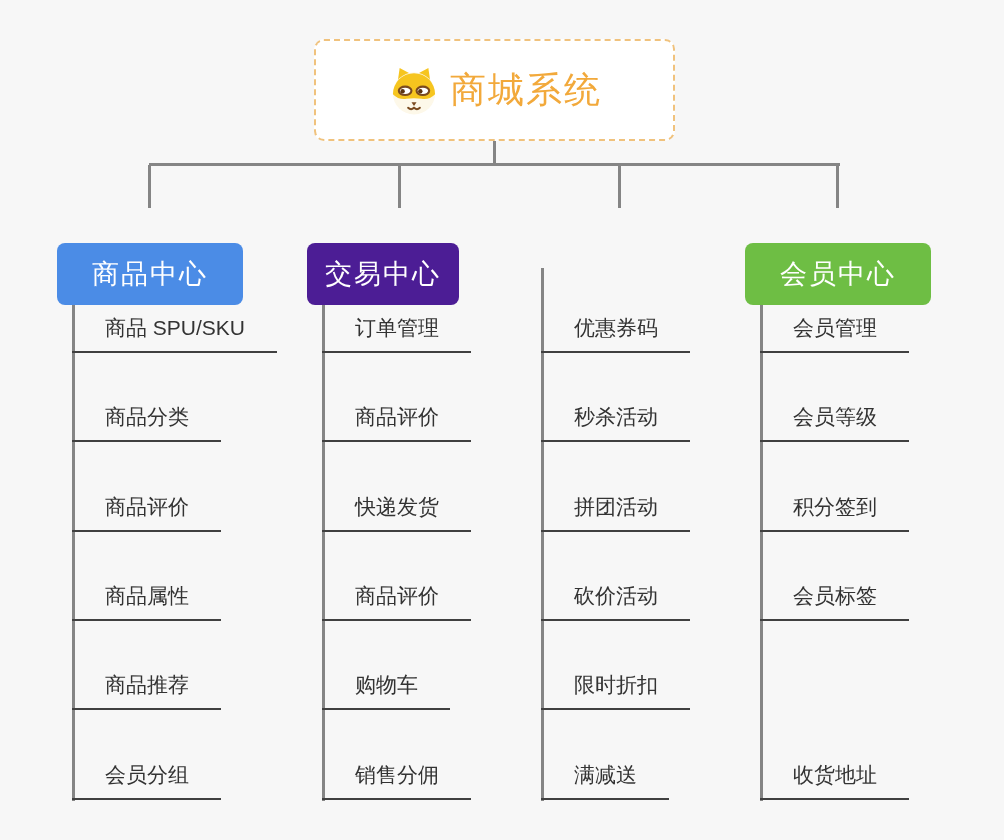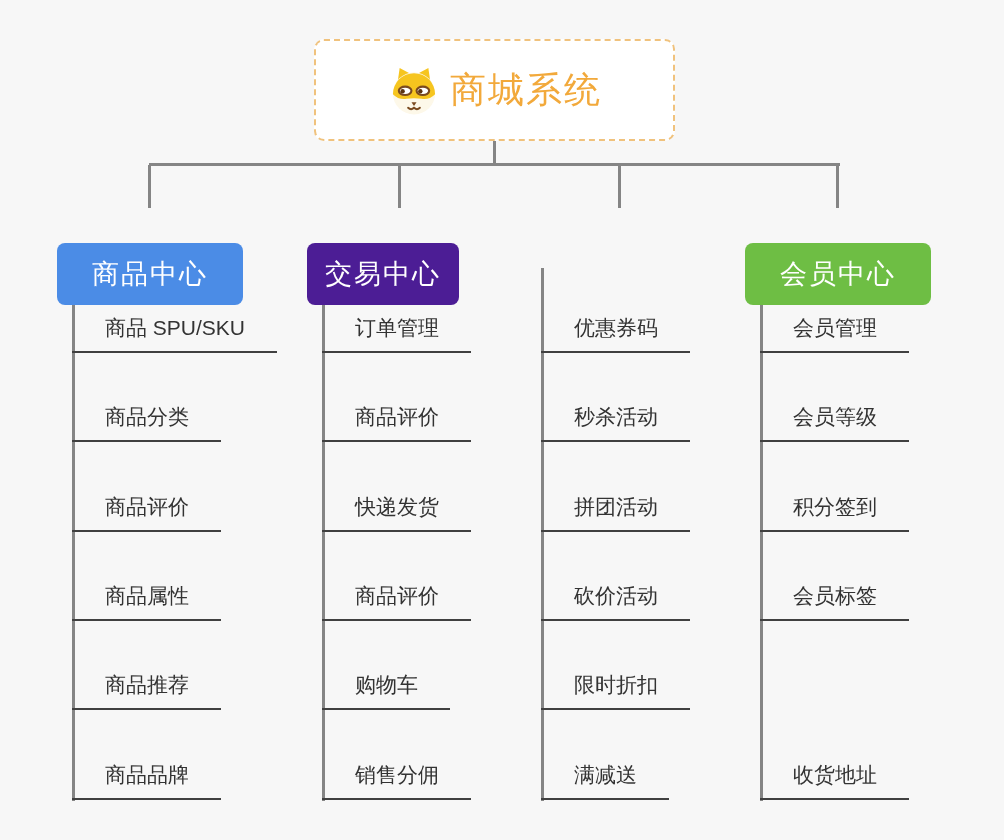--- a/index.html
+++ b/index.html
@@ -84,21 +84,21 @@
     </span>
     <span class="root-title" style="color: rgb(242, 169, 59);">商城系统</span>
   </div>
 
   <div class="hdr" style="left: 57px; width: 186px; background: rgb(75, 140, 230);">商品中心</div>
   <div class="leaf" style="left:72px;top:264px">商品 SPU/SKU</div>
   <div class="leaf" style="left:72px;top:353px">商品分类</div>
   <div class="leaf" style="left:72px;top:443px">商品评价</div>
   <div class="leaf" style="left:72px;top:532px">商品属性</div>
   <div class="leaf" style="left:72px;top:621px">商品推荐</div>
-  <div class="leaf" style="left:72px;top:711px">商品品牌</div>
+  <div class="leaf" style="left:72px;top:711px">会员分组</div>
 
   <div class="hdr" style="left: 307px; width: 152px; background: #4c1d95;">交易中心</div>
   <div class="leaf" style="left:322px;top:264px">订单管理</div>
   <div class="leaf" style="left:322px;top:353px">商品评价</div>
   <div class="leaf" style="left:322px;top:443px">快递发货</div>
   <div class="leaf" style="left:322px;top:532px">商品评价</div>
   <div class="leaf" style="left:322px;top:711px">销售分佣</div>
   <div class="leaf" style="left:322px;top:621px">购物车</div>
 
   <div class="leaf" style="left:541px;top:264px">优惠券码</div>

